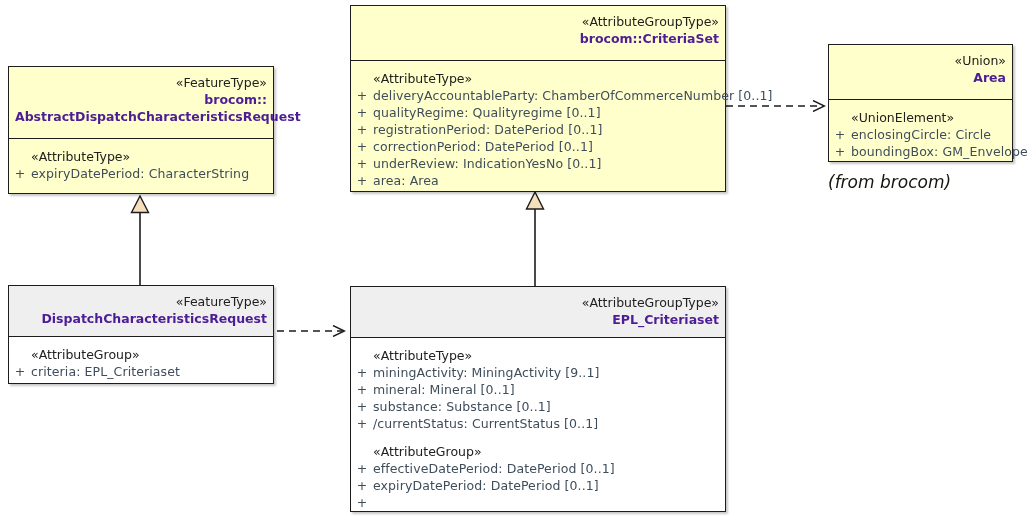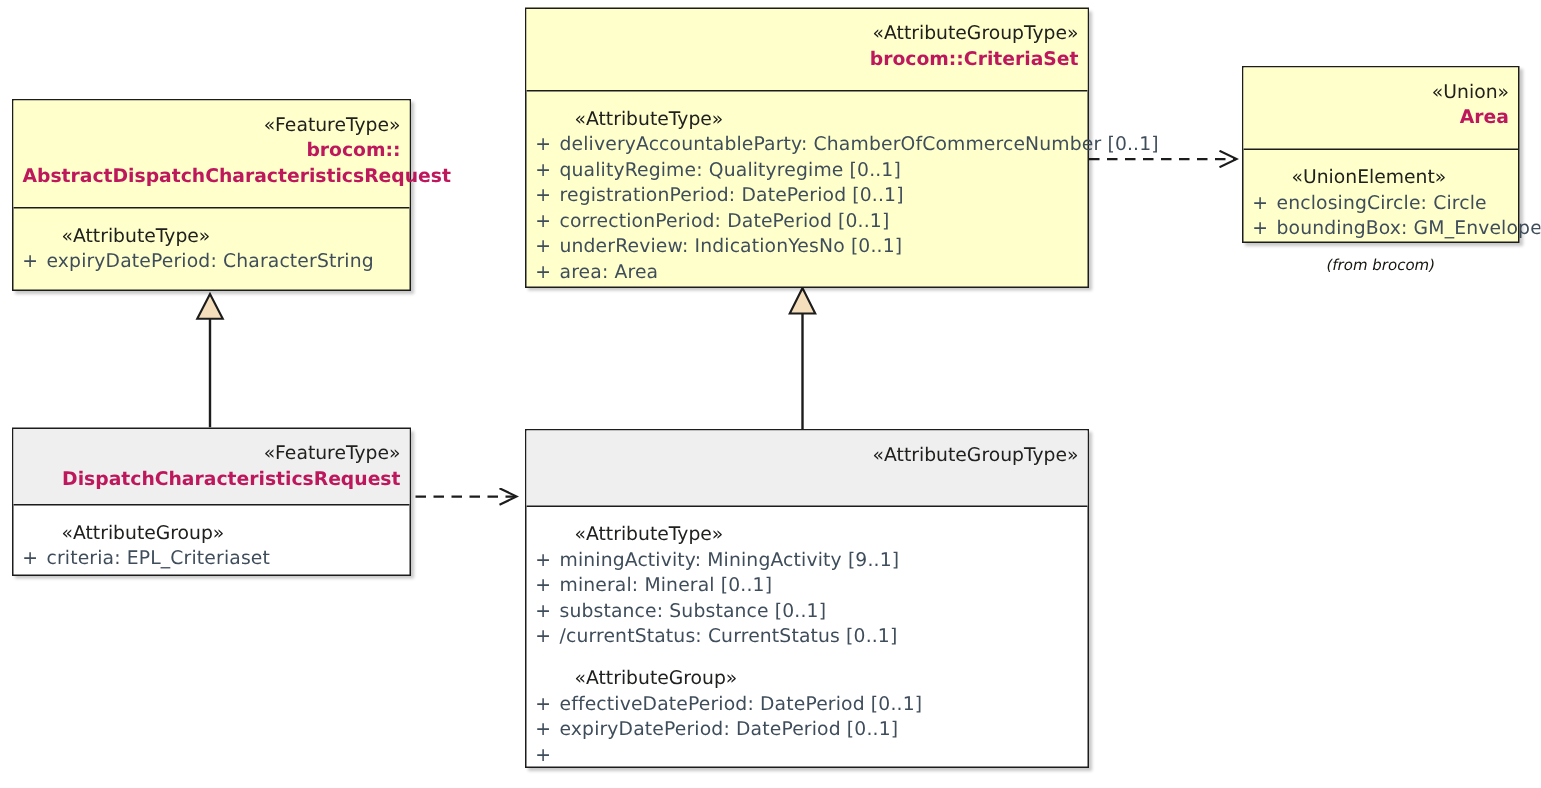--- a/index.html
+++ b/index.html
@@ -59,37 +59,37 @@
 
   .stereotype {
     font-size: 12.5px;
     color: #20201e;
     line-height: 17px;
     white-space: nowrap;
   }
   .class-name {
     font-size: 12.5px;
     font-weight: bold;
-    color: #be185d;
+    color: #4c1d95;
     line-height: 17px;
     white-space: nowrap;
   }
   .class-name.abstract-name {
   }
 
   .class-body {
     padding: 9px 0 9px 0;
     box-sizing: border-box;
   }
 
   .group-stereotype {
     font-size: 12.5px;
     color: #20201e;
     line-height: 17px;
-    padding-left: 32px;
+    padding-left: 22px;
     white-space: nowrap;
   }
 
   .attr-row {
     display: flex;
     align-items: baseline;
     line-height: 17px;
     white-space: nowrap;
   }
   .attr-vis {
@@ -102,24 +102,23 @@
   .attr-text {
     font-size: 12.5px;
     color: #3f4d5b;
     letter-spacing: 0.1px;
     text-align: right;
   }
 
   .note-label {
     position: absolute;
     z-index: 2;
-    font-size: 10px;
+    font-size: 17px;
     font-style: italic;
     color: #16160f;
-    text-align: center;
     white-space: nowrap;
   }
 </style>
 </head>
 <body>
 
 <div id="diagram-canvas">
 
   <svg id="connectors" viewBox="0 0 1027 525" width="1027" height="525">
     <defs>
@@ -226,20 +225,21 @@
       <div class="attr-row">
         <span class="attr-vis">+</span>
         <span class="attr-text">criteria: EPL_Criteriaset</span>
       </div>
     </div>
   </div>
 
   <div class="uml-class white-body" id="cls-epl-criteriaset" style="left:350px; top:286px; width:376px; height:226px;">
     <div class="class-header" style="height:51px;">
       <div class="stereotype">«AttributeGroupType»</div>
+      <div class="class-name">EPL_Criteriaset</div>
     </div>
     <div class="class-body">
       <div class="group-stereotype">«AttributeType»</div>
       <div class="attr-row">
         <span class="attr-vis">+</span>
         <span class="attr-text">miningActivity: MiningActivity [9..1]</span>
       </div>
       <div class="attr-row">
         <span class="attr-vis">+</span>
         <span class="attr-text">mineral: Mineral [0..1]</span>

